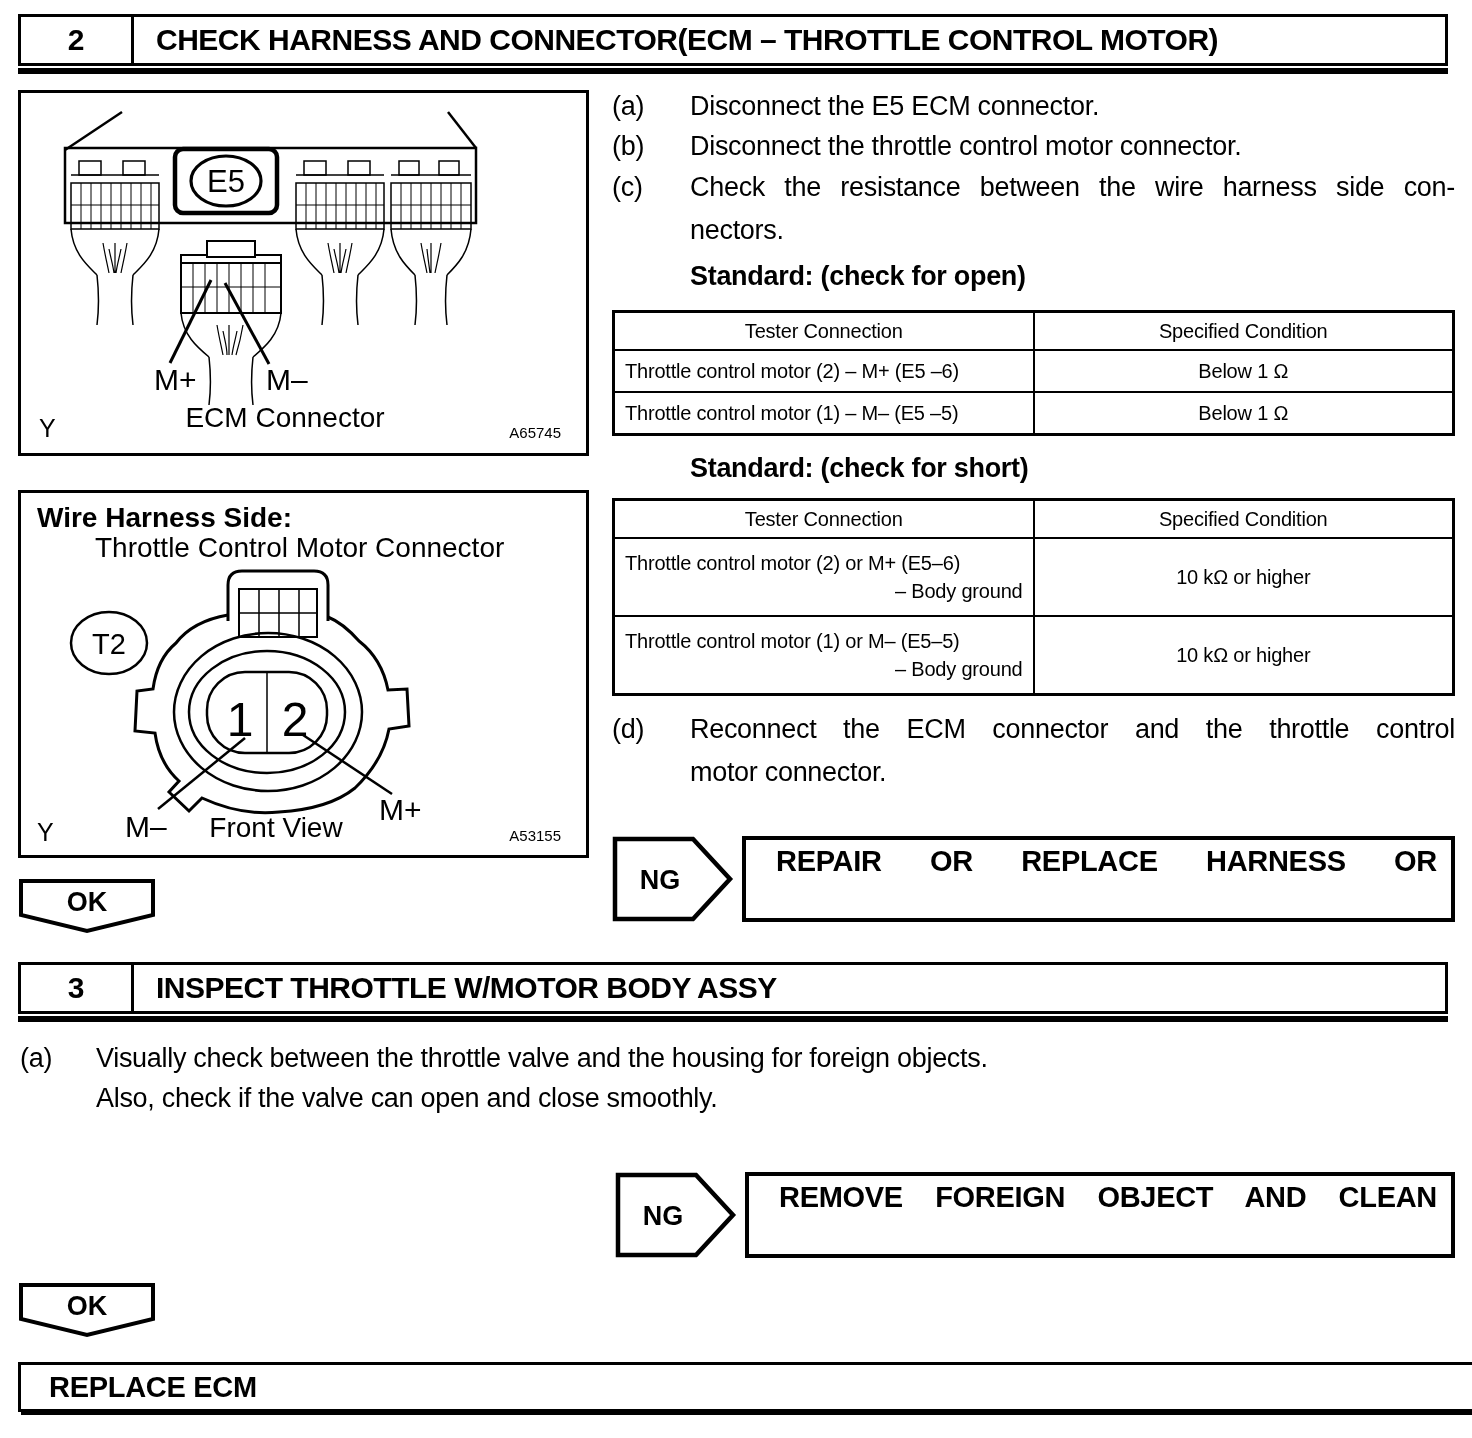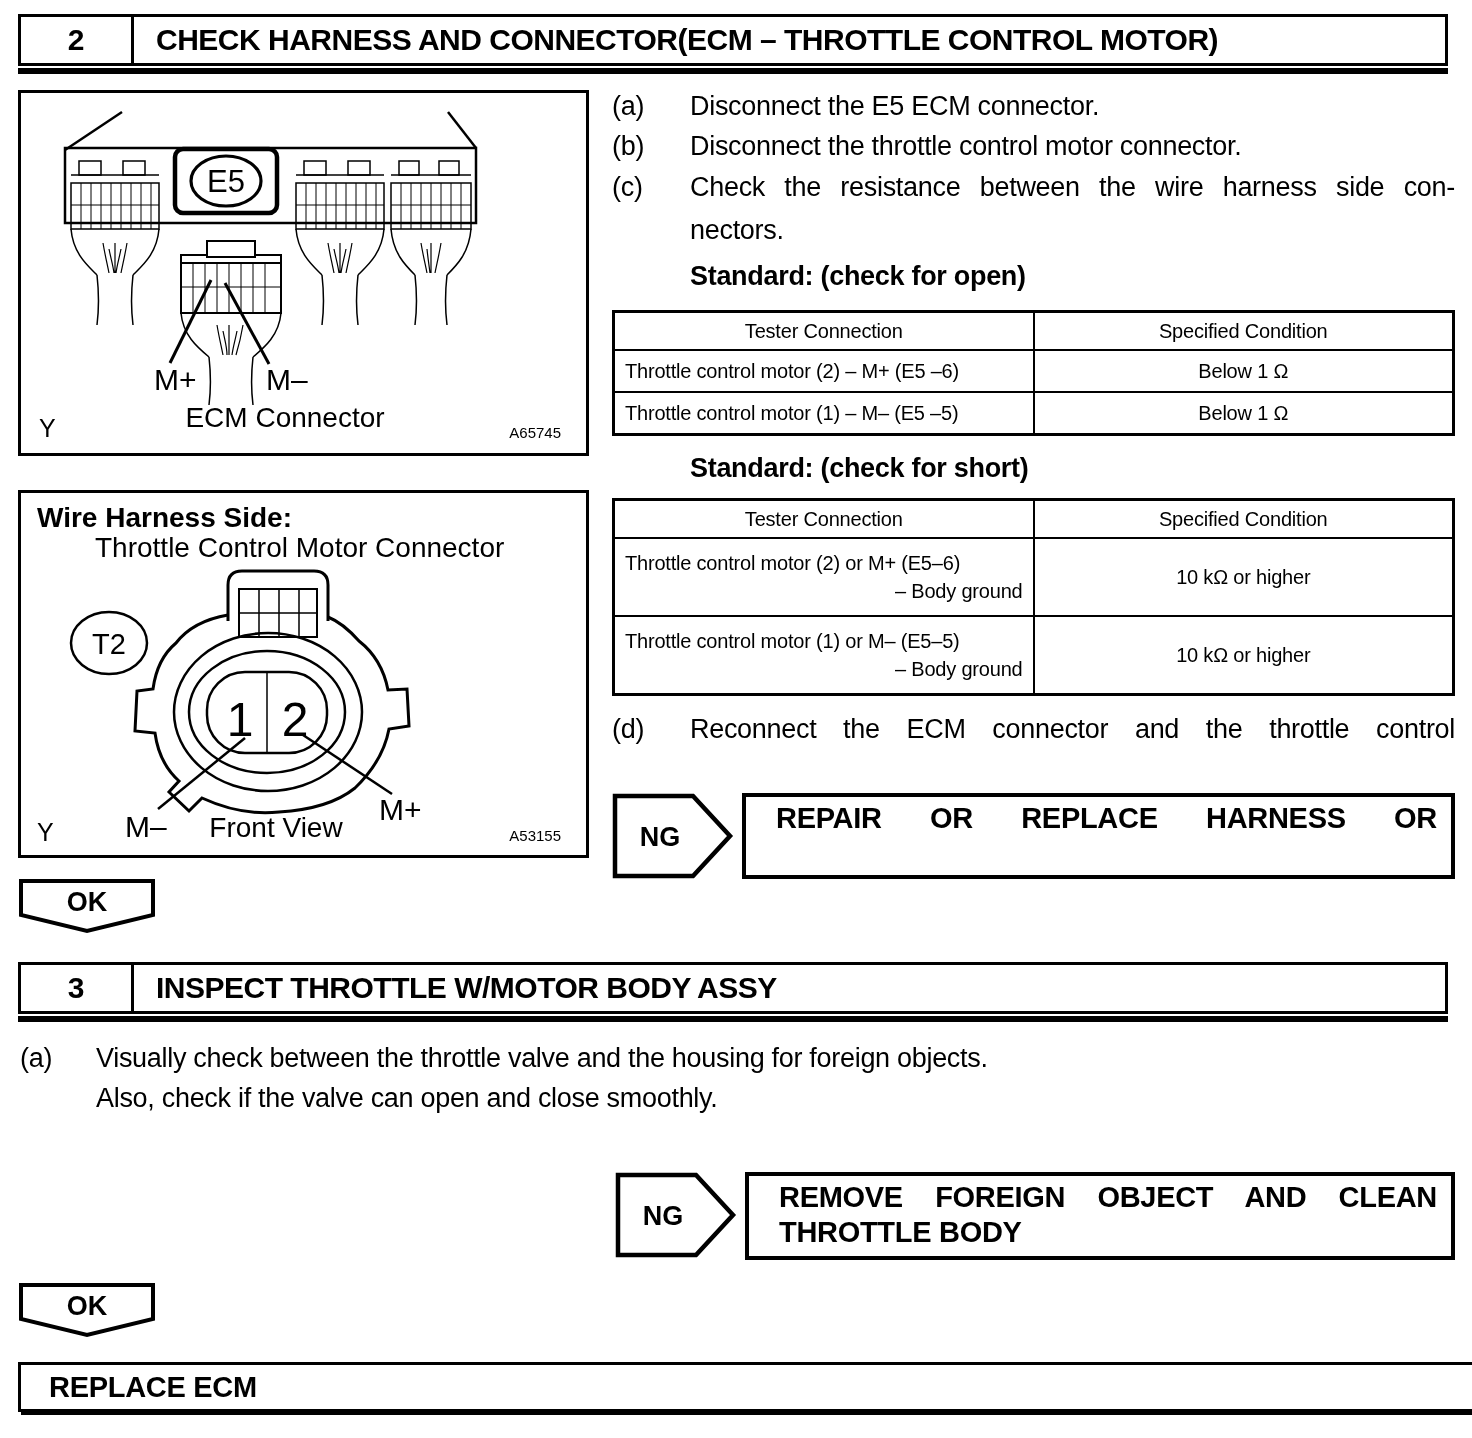--- a/index.html
+++ b/index.html
@@ -246,20 +246,21 @@
         </td>
         <td class="cond tall">10 kΩ  or higher</td>
       </tr>
     </tbody>
       </table>
 
     <div class="step step2line" style="margin-top:12px;">
       <div class="lbl">(d)</div>
       <div class="txt">
         <div class="just">Reconnect the ECM connector and the throttle control</div>
+        <div>motor connector.</div>
       </div>
     </div>
 
     <div class="ng-row" style="margin-top:42px;">
       <svg class="ng-arrow" viewBox="0 0 122 86">
         <polygon points="3,3 81,3 118,43 81,83 3,83" fill="#fff" stroke="#000" stroke-width="4.5"></polygon>
         <text x="48" y="53" font-size="27" font-weight="bold" text-anchor="middle">NG</text>
       </svg>
       <div class="ng-box">
         <div class="jl">REPAIR OR REPLACE HARNESS OR</div>
@@ -289,21 +290,20 @@
   </div>
 
 
   <div class="ng-row ng2-row" style="top:1172px;">
     <svg class="ng-arrow" viewBox="0 0 122 86">
       <polygon points="3,3 81,3 118,43 81,83 3,83" fill="#fff" stroke="#000" stroke-width="4.5"></polygon>
       <text x="48" y="53" font-size="27" font-weight="bold" text-anchor="middle">NG</text>
     </svg>
     <div class="ng-box">
       <div class="jl">REMOVE FOREIGN OBJECT AND CLEAN</div>
-      <div>THROTTLE BODY</div>
     </div>
   </div>
 
   <svg class="ok-flag" style="top:1282px;" viewBox="0 0 140 56">
     <polygon points="3,3 135,3 135,37 69,53 3,37" fill="#fff" stroke="#000" stroke-width="4"></polygon>
     <text x="69" y="33" text-anchor="middle">OK</text>
   </svg>
 
   <div class="replace-box">
     <span>REPLACE ECM</span>

